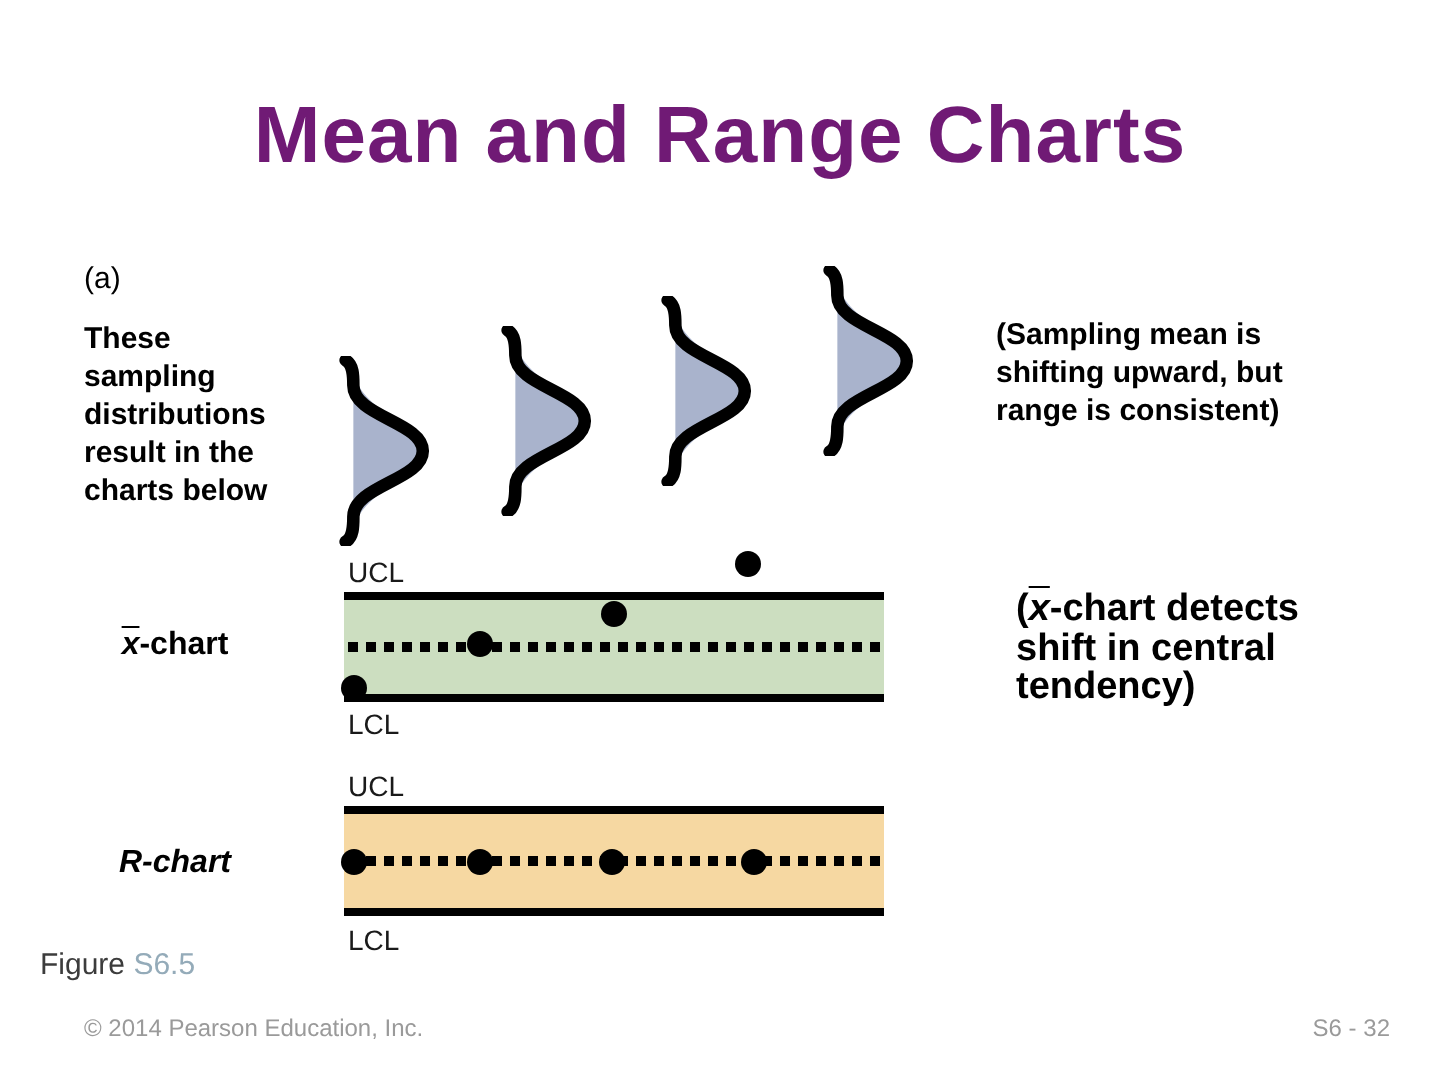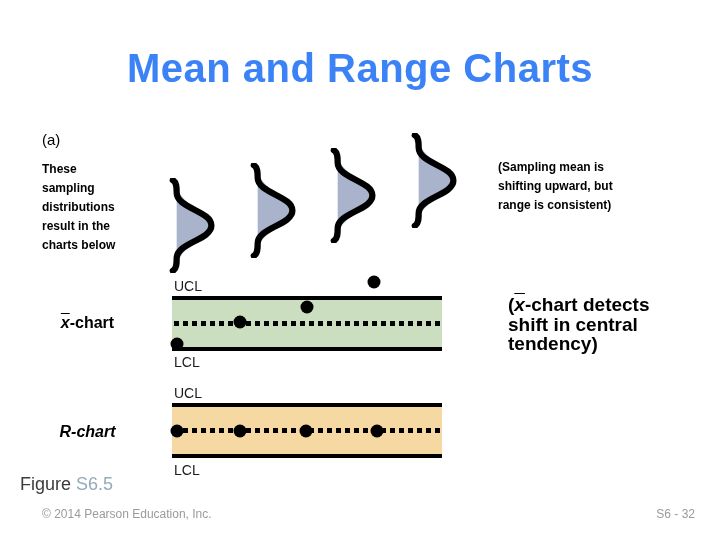--- a/index.html
+++ b/index.html
@@ -3,24 +3,24 @@
 <meta charset="utf-8">
 <style>
   html,body{margin:0;padding:0;background:#fff;}
   .slide{
     position:relative;width:720px;height:540px;background:#ffffff;overflow:hidden;
     font-family:"Liberation Sans","DejaVu Sans",sans-serif;color:#000;
   }
   .abs{position:absolute;}
   .title{
     top:46px;left:0;width:720px;text-align:center;
-    font-size:40px;font-weight:bold;letter-spacing:0.5px;color:#3b82f6;
+    font-size:40px;font-weight:bold;letter-spacing:0.5px;color:#701a75;
   }
   .panel-label{top:131px;left:42px;font-size:15px;}
-  .note{font-size:12px;font-weight:bold;line-height:19px;white-space:pre-line;}
+  .note{font-size:15px;font-weight:bold;line-height:19px;white-space:pre-line;}
   .intro-note{top:160px;left:42px;}
   .shift-note{top:158px;left:498px;}
   .bell{position:absolute;width:54px;height:95px;}
   .chart-group{position:absolute;left:172px;width:270px;}
   .band{
     position:relative;height:47px;
     border-top:4px solid #000;border-bottom:4px solid #000;
   }
   .centerline{
     position:absolute;left:2px;right:2px;top:50%;margin-top:-2.5px;height:5px;
@@ -41,21 +41,21 @@
   .xbar-label{top:314px;}
   .r-label{top:423px;font-style:italic;}
   .var{font-style:italic;}
   .overline{text-decoration:overline;}
   .annotation{
     position:absolute;left:508px;width:180px;
     font-size:19px;font-weight:bold;line-height:19.5px;white-space:pre-line;
   }
   .annot-xbar{top:295px;}
   .annot-r{top:402px;}
-  .figure-label{top:474px;left:20px;font-size:18px;color:#3c3c3c;}
+  .figure-label{top:474px;left:20px;font-size:15px;color:#3c3c3c;}
   .figure-number{color:#94abb9;}
   .footer{top:507px;font-size:12px;color:#9a9a9a;text-align:center;}
   .footer-left{left:42px;}
   .footer-right{right:25px;text-align:center;}
 </style>
 </head>
 <body>
 
 <div class="slide">
 

